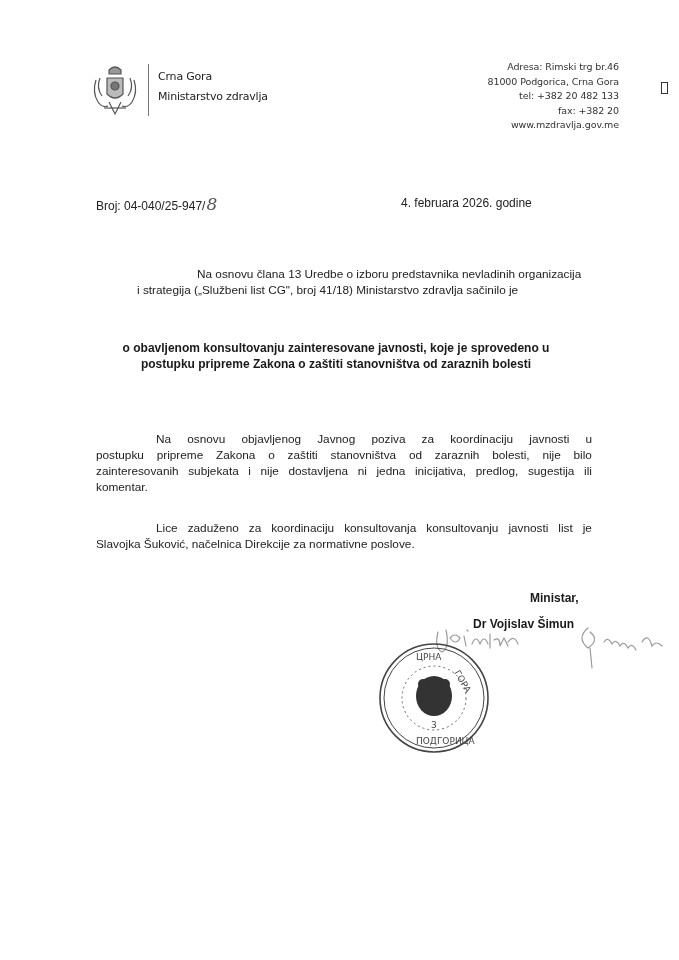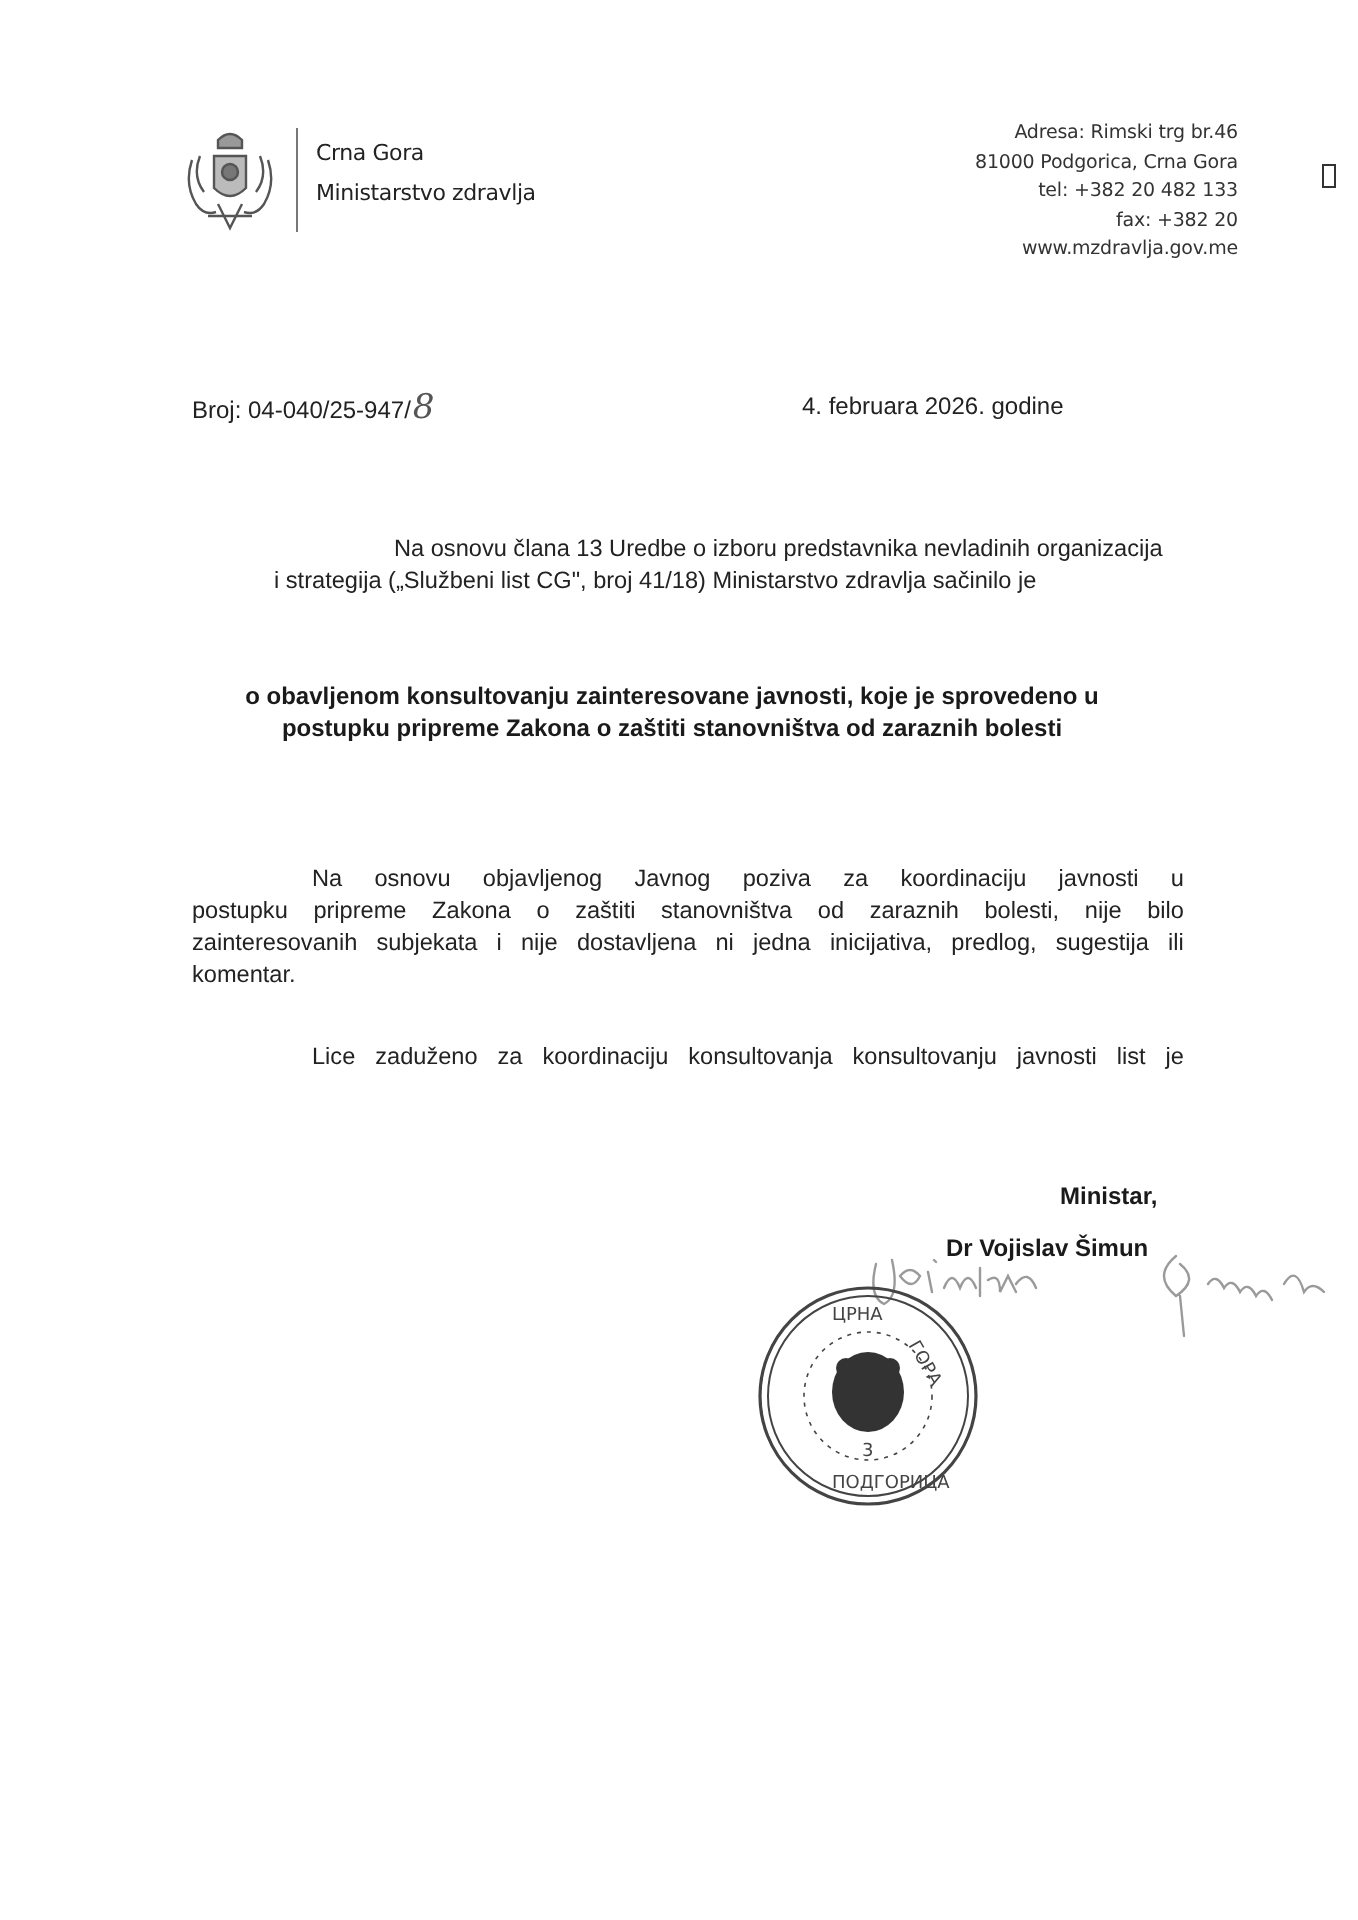--- a/index.html
+++ b/index.html
@@ -117,20 +117,21 @@
       <span>Lice</span>
       <span>zaduženo</span>
       <span>za</span>
       <span>koordinaciju</span>
       <span>konsultovanja</span>
       <span>konsultovanju</span>
       <span>javnosti</span>
       <span>list</span>
       <span>je</span>
     </div>
+  <div>Slavojka Šuković, načelnica Direkcije za normativne poslove.</div>
 </div>
 
 <div class="abs minister">Ministar,</div>
 <div class="abs minister-name">Dr Vojislav Šimun</div>
 
 <svg class="abs sig" viewBox="0 0 260 60">
   <g fill="none" stroke="#9a9a9a" stroke-width="1.2" stroke-linecap="round">
     <path d="M18 14 Q14 30 22 34 Q30 30 26 12"></path>
     <path d="M30 20 q5 -6 10 0 q-4 8 -10 0"></path>
     <path d="M44 18 l2 10 M47 12 l1 1"></path>

